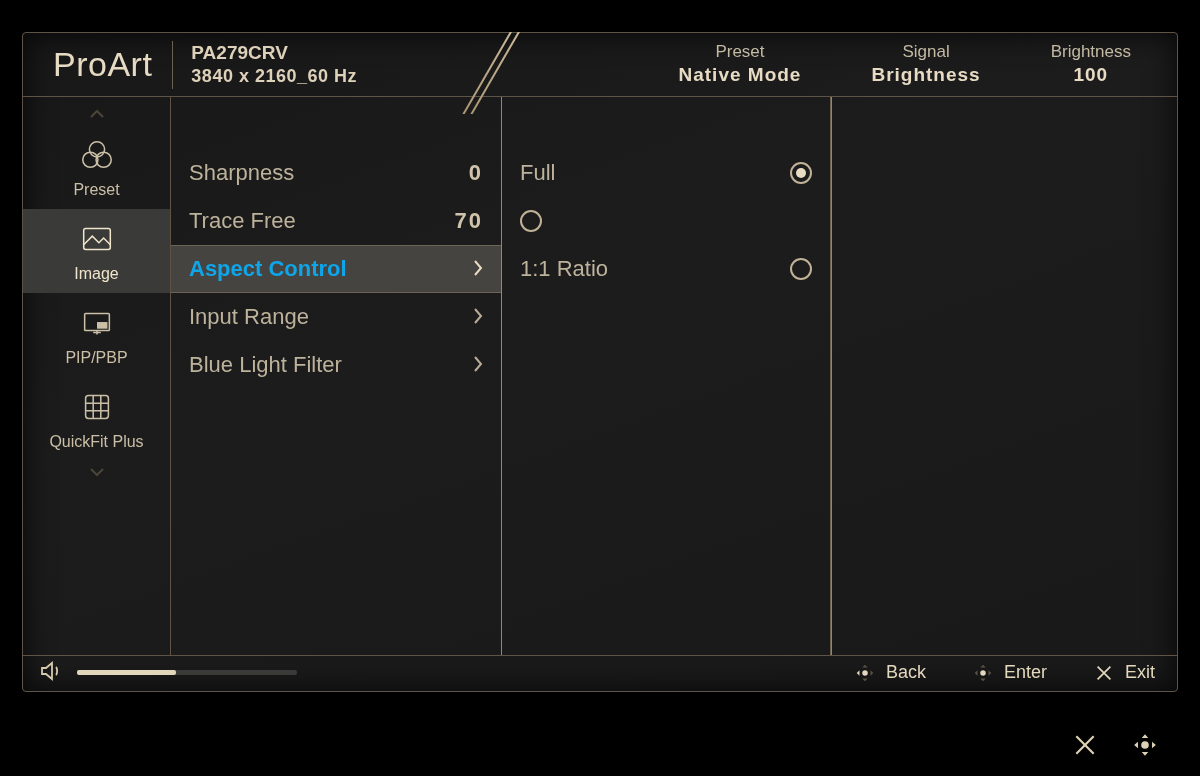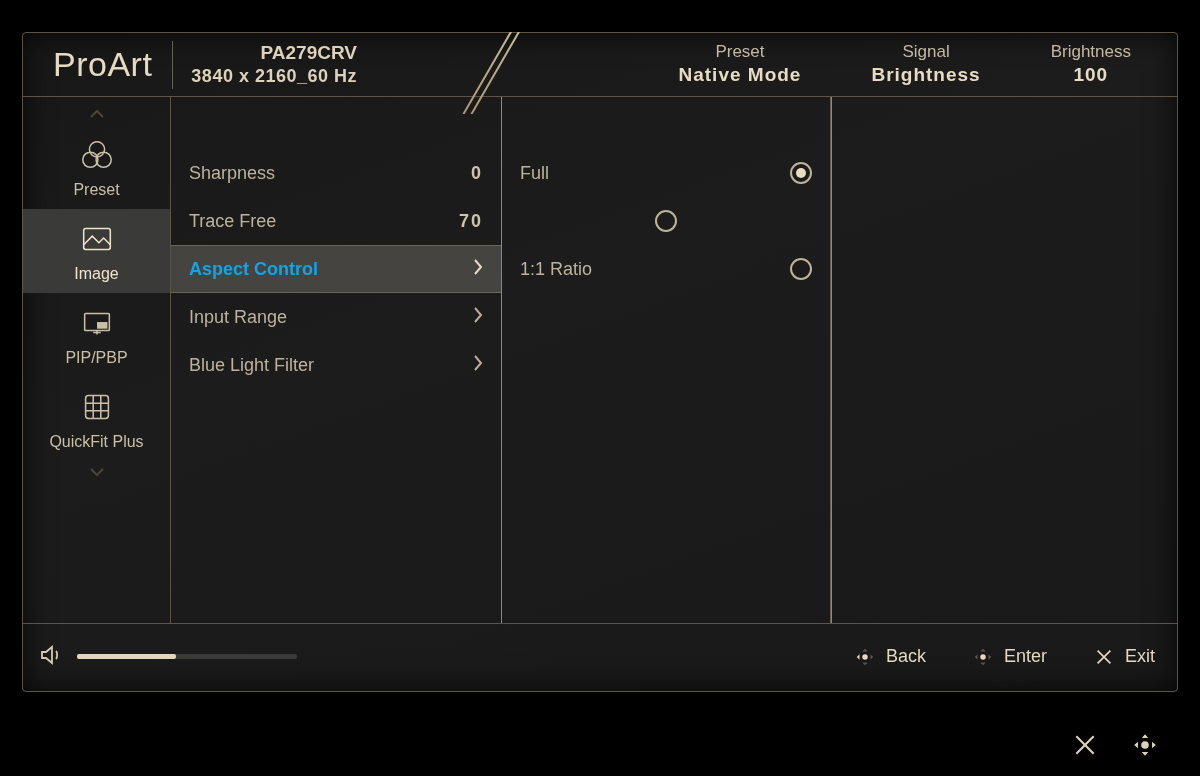--- a/index.html
+++ b/index.html
@@ -44,21 +44,20 @@
     width: 1px;
     height: 48px;
     background: #6a5f50;
     margin-left: 20px;
     margin-right: 18px;
   }
   .model {
     display: flex;
     flex-direction: column;
     line-height: 1.25;
-    text-align: right;
   }
   .model .m1 { font-size: 19px; font-weight: 600; color: #ddd1ba; }
   .model .m2 { font-size: 18px; font-weight: 600; color: #ddd1ba; letter-spacing: 0.5px;}
   .diag-stripe {
     position: absolute;
     top: -1px;
     left: 410px;
     width: 120px;
     height: 82px;
     overflow: hidden;
@@ -142,25 +141,24 @@
     padding-top: 52px;
   }
   .col1 { width: 330px; border-right-width:0; }
   .col2 { width: 330px; border-left:1px solid #9a8761; }
   .col3 { flex: 1; border-left:1px solid #9a8761; border-right: none;}
   .row {
     height: 48px;
     display: flex;
     align-items: center;
     padding: 0 18px 0 18px;
-    font-size: 18px;
+    font-size: 22px;
     color: #bdb29c;
     cursor: pointer;
     position: relative;
-    justify-content: center;
   }
   .row .rl { flex: 1; }
   .row .rv { font-weight: 600; letter-spacing: 2px; color:#cfc3ab; width:44px; text-align:right;}
   .row .chev { width: 24px; text-align: right; }
   .row .chev svg { width: 10px; height: 16px; stroke:#b9ae97; fill:none; stroke-width:2;}
   .row.sel {
     background: #464441;
     color: #0ea5e9;
     border-top: 1px solid #6e6456;
     border-bottom: 1px solid #6e6456;
@@ -171,21 +169,21 @@
     width: 22px; height: 22px;
     border: 2px solid #bfb297;
     border-radius: 50%;
     display:flex;align-items:center;justify-content:center;
   }
   .radio.on::after{
     content:"";width:10px;height:10px;border-radius:50%;background:#e8dcc3;
   }
   
   .footer {
-    height: 68px;
+    height: 36px;
     border-top: 1px solid #5e5346;
     display: flex;
     align-items: center;
     padding: 0 22px 2px 16px;
     gap: 14px;
   }
   .vol-icon svg{width:24px;height:24px;stroke:#d6caae;fill:none;stroke-width:1.8;}
   .vol-track{
     width: 220px; height: 5px; background:#3a3a38; position:relative; border-radius:2px;
   }

